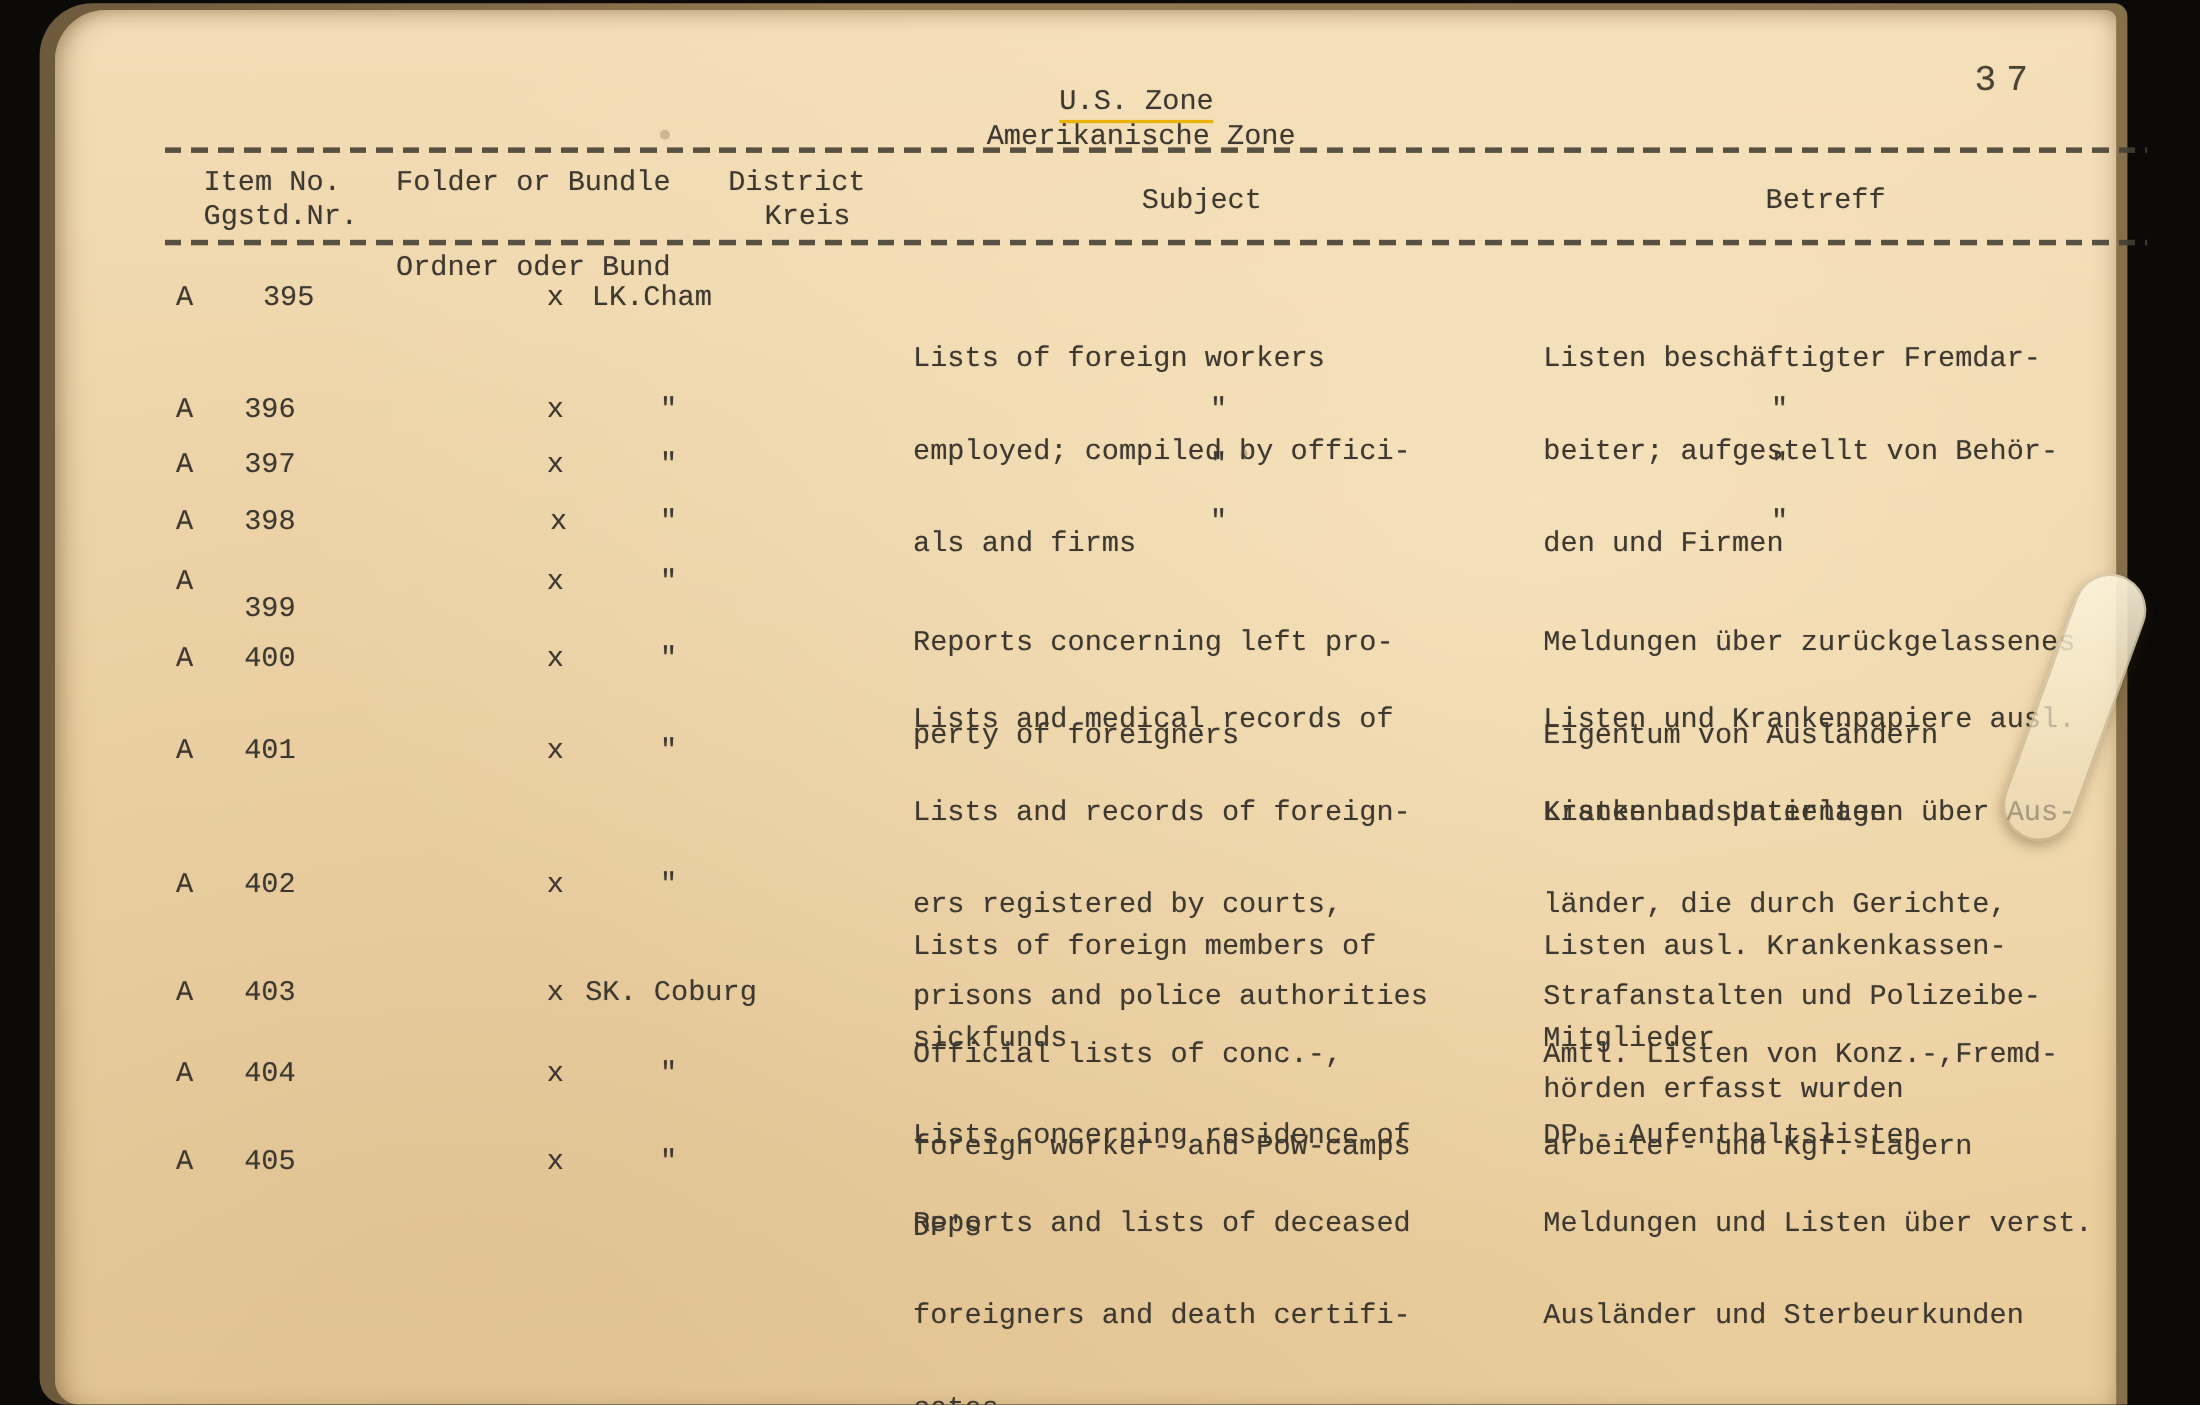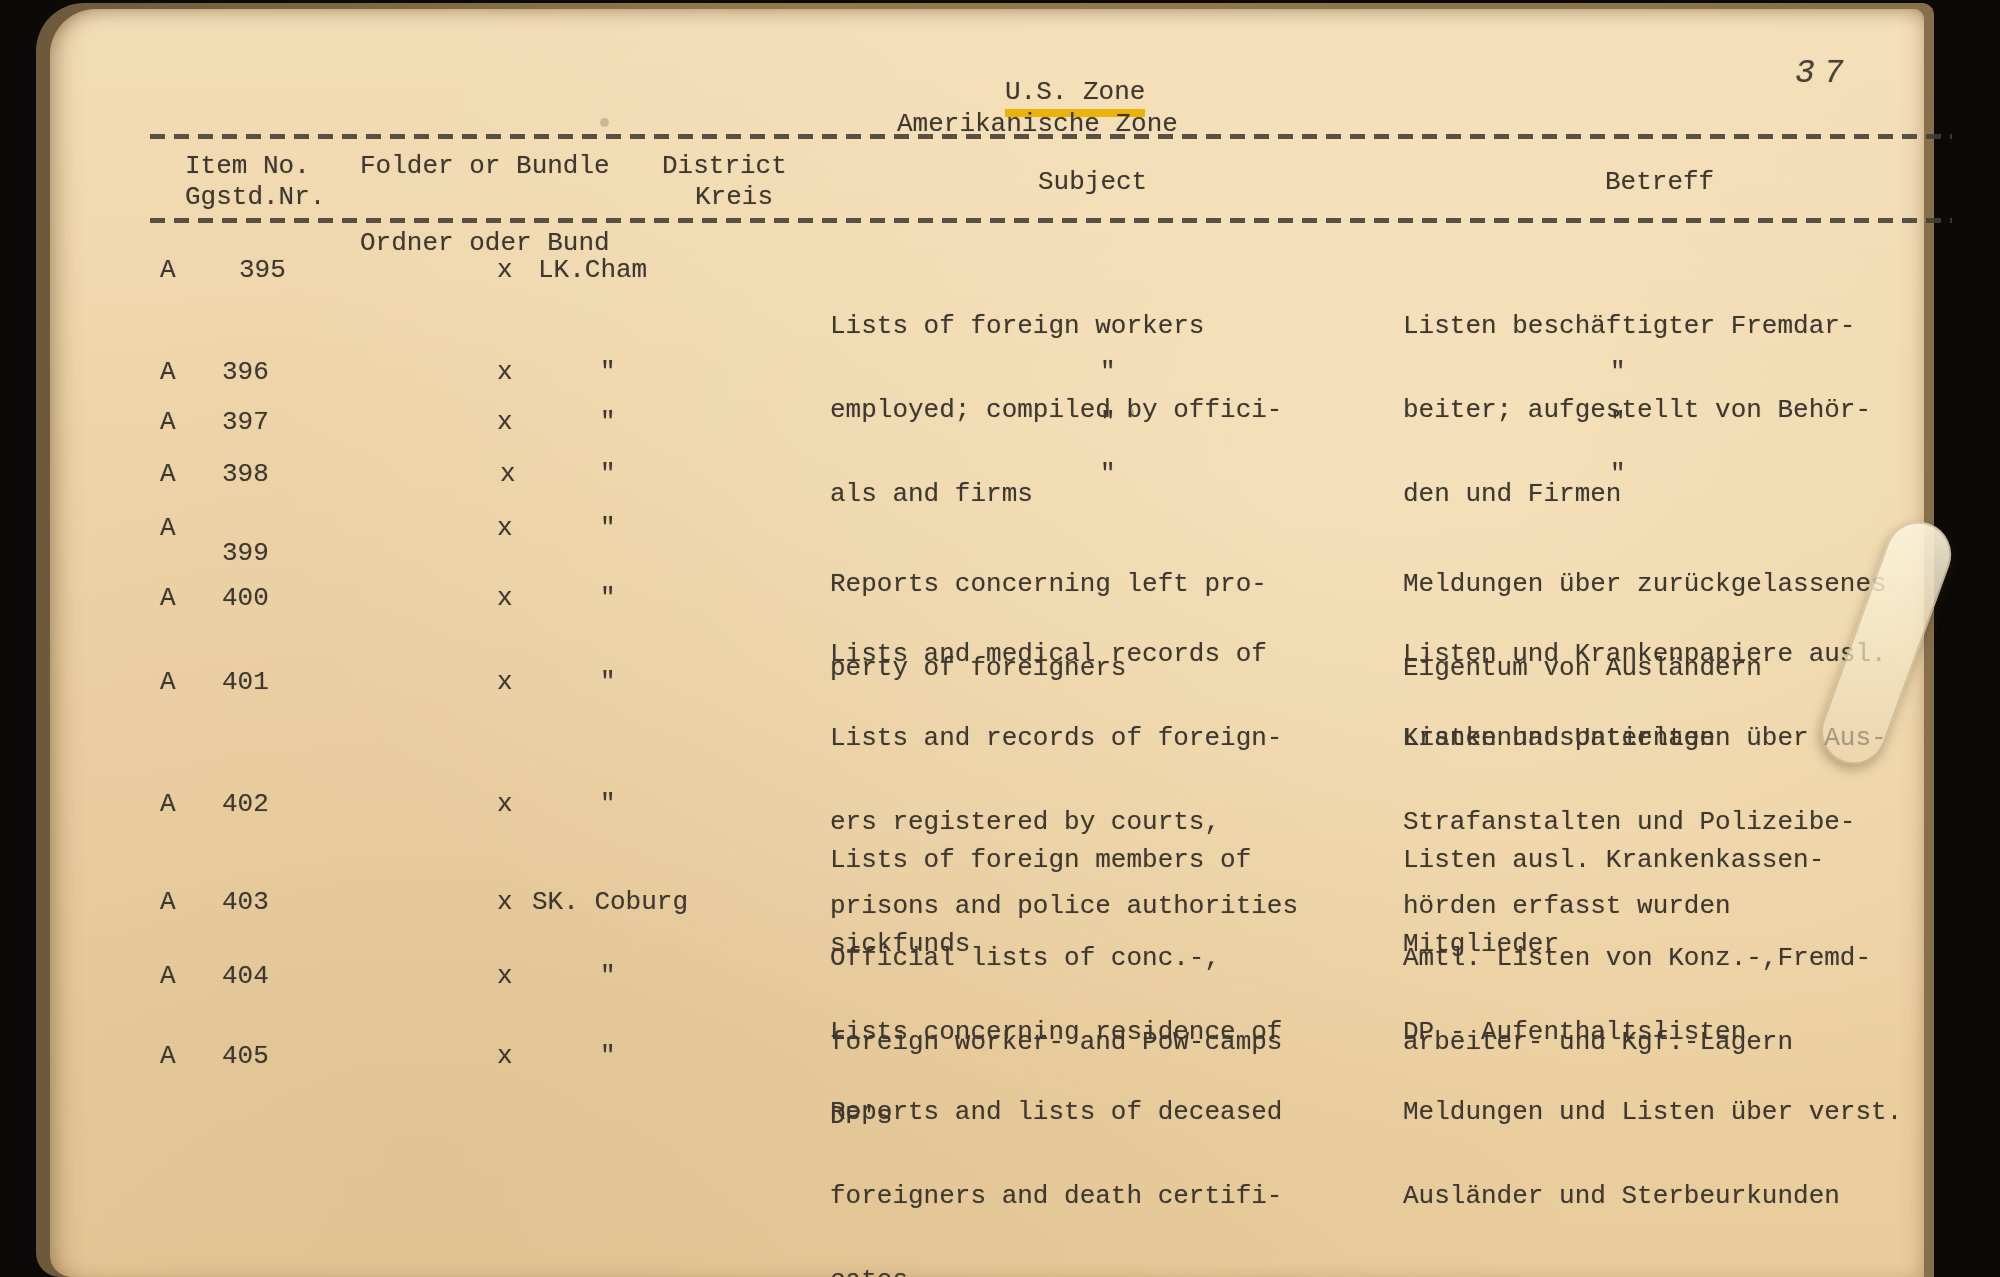--- a/index.html
+++ b/index.html
@@ -26,22 +26,22 @@
       inset -14px 0 24px -16px rgba(96,66,30,.35);
   }
   .txt{color:#3d3830;font-size:26px;line-height:28px;white-space:pre;text-shadow:0 0 1px rgba(61,56,48,.35);}
   .c{position:absolute;}
   .row{position:absolute;left:0;top:0;width:100%;height:0;}
   .dashline{
     position:absolute;height:5px;
     background:repeating-linear-gradient(90deg,#433e33 0px,#433e33 15px,rgba(0,0,0,0) 15px,rgba(0,0,0,0) 24px);
     opacity:.88;
   }
-  .title-underline{border-bottom:8px solid #eab308;padding-bottom:2px;margin-left:42px;}
-  .pagenum{font-size:33px;letter-spacing:9px;color:#4a4436;text-shadow:0 0 1px rgba(74,68,54,.4);font-style:italic;}
+  .title-underline{border-bottom:3px solid #eab308;padding-bottom:2px;}
+  .pagenum{font-size:33px;letter-spacing:9px;color:#4a4436;text-shadow:0 0 1px rgba(74,68,54,.4);}
   .clip{
     position:absolute;left:1853px;top:516px;width:66px;height:254px;border-radius:36px;
     transform:rotate(20deg);z-index:5;
     background:linear-gradient(160deg,rgba(252,243,218,.95),rgba(231,211,170,.55));
     box-shadow:0 5px 12px rgba(70,45,20,.35), inset 0 0 0 2px rgba(130,105,70,.28);
   }
   .stain1{position:absolute;left:600px;top:118px;width:9px;height:9px;border-radius:50%;background:rgba(90,70,40,.25);}
   .stain2{position:absolute;left:1128px;top:408px;width:6px;height:10px;border-radius:50%;background:rgba(80,60,35,.3);}
 </style>
 </head>
@@ -149,20 +149,21 @@
   <div class="c txt" style="left:222px;">401</div>
   <div class="c txt" style="left:497px;">x</div>
   <div class="c txt" style="left:600px;">"</div>
   <div class="c txt" style="left:830px;">
     <div>Lists and records of foreign-</div>
     <div>ers registered by courts,</div>
     <div>prisons and police authorities</div>
   </div>
   <div class="c txt" style="left:1403px;">
     <div>Listen und Unterlagen über Aus-</div>
+    <div>länder, die durch Gerichte,</div>
     <div>Strafanstalten und Polizeibe-</div>
     <div>hörden erfasst wurden</div>
   </div>
 </div>
 
 <div class="row" style="top:790px;">
   <div class="c txt" style="left:160px;">A</div>
   <div class="c txt" style="left:222px;">402</div>
   <div class="c txt" style="left:497px;">x</div>
   <div class="c txt" style="left:600px;">"</div>

